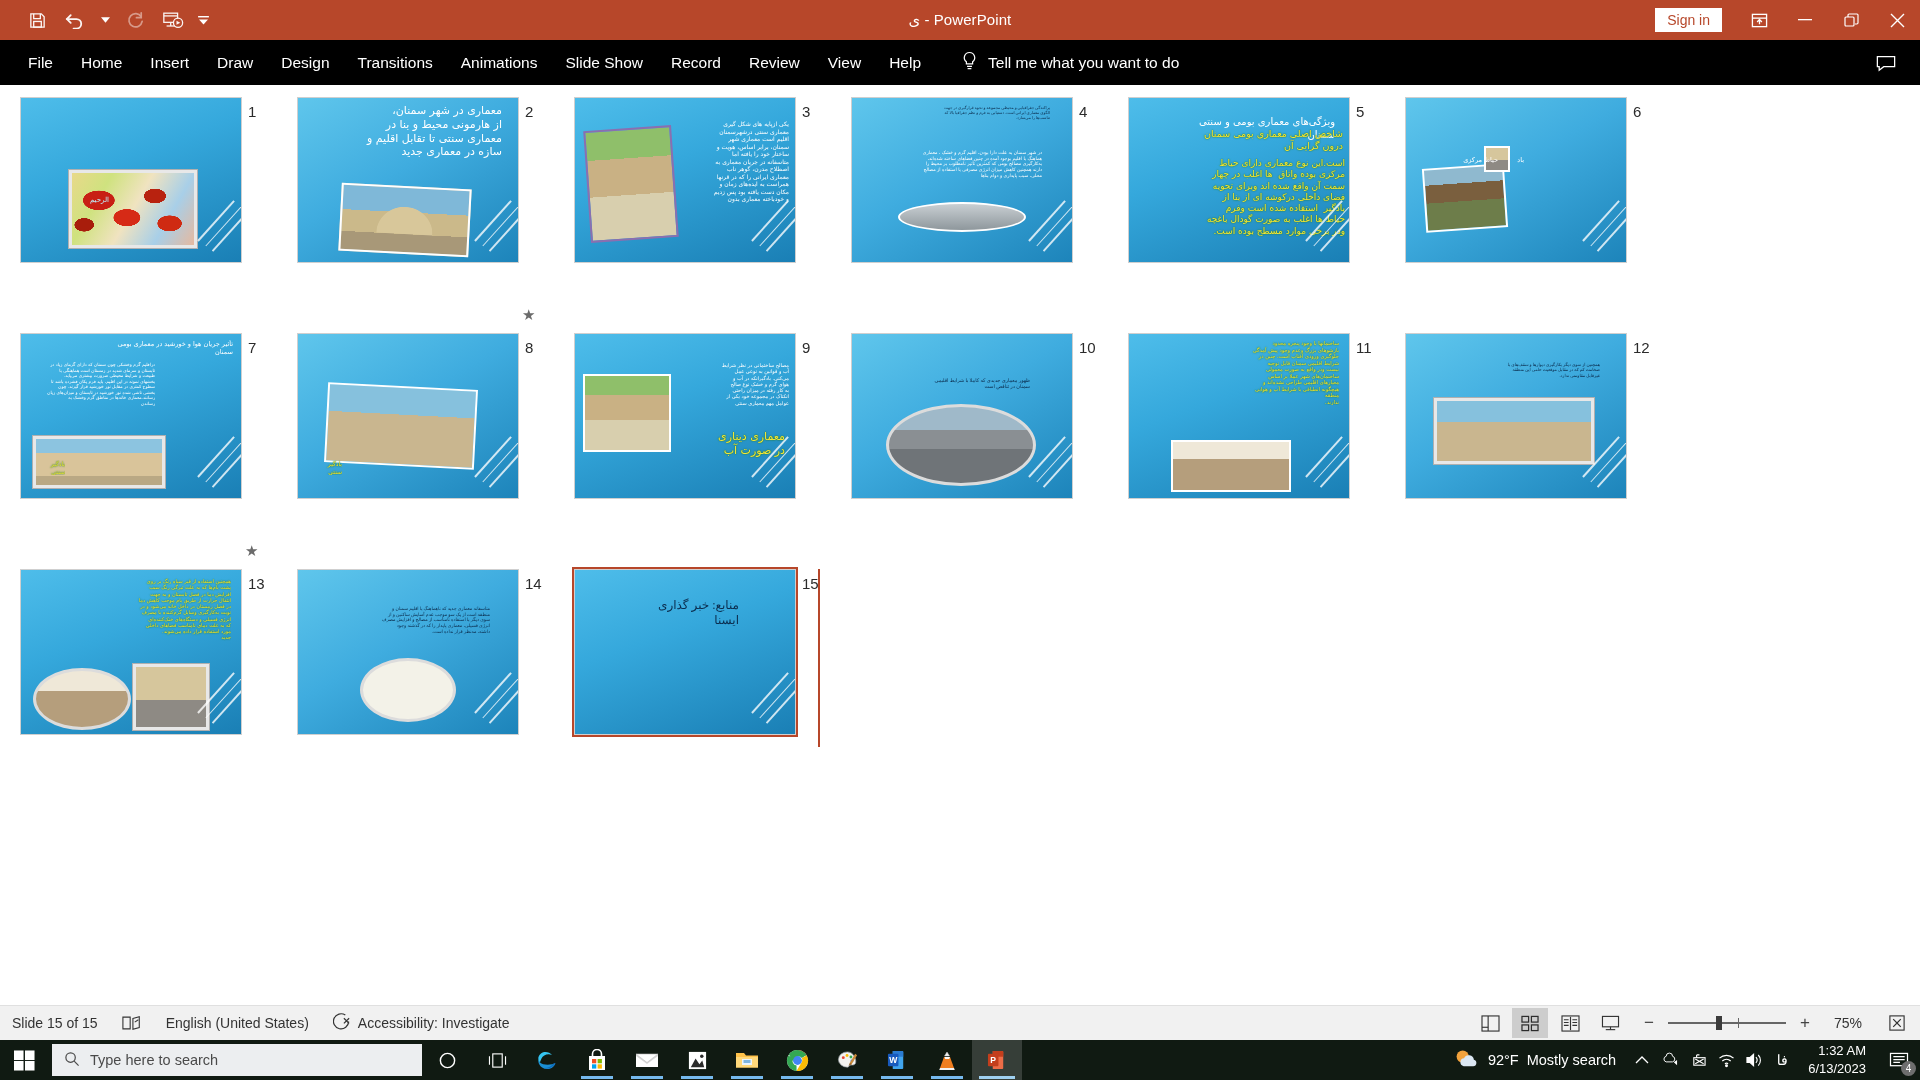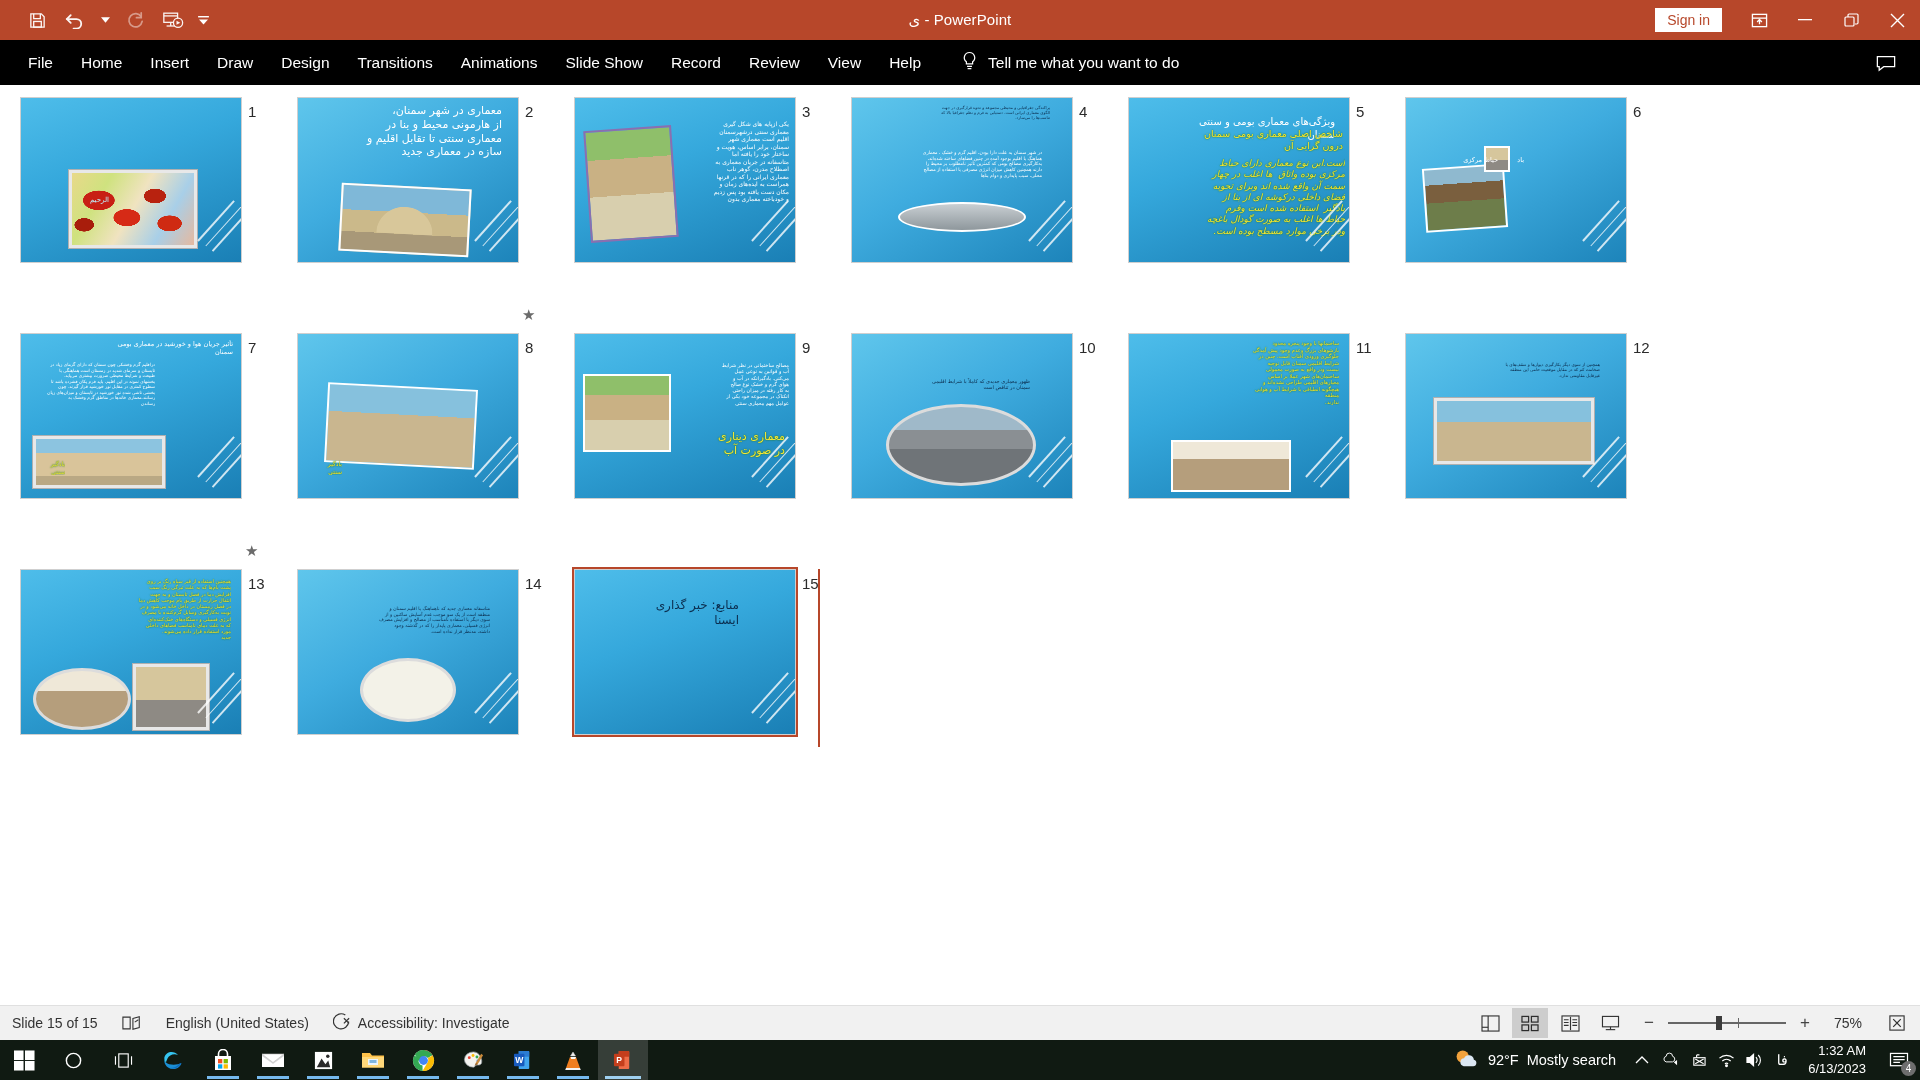--- a/index.html
+++ b/index.html
@@ -104,21 +104,21 @@
     color:#6b6b6b; font-size:15px; line-height:16px;
   }
 
   
   .s-txt{
     position:absolute; direction:rtl; text-align:right;
     font-family:"DejaVu Sans", sans-serif; line-height:1.25;
     white-space:pre-wrap; overflow:hidden;
   }
   .t-white{ color:#ffffff; }
-  .t-navy{ color:#0b2d4e; }
+  .t-navy{ color:#0b2d4e;font-family:Liberation Serif, serif; }
   .t-yellow{ color:#f4e83a; text-shadow:0 0 1px #1f6d2a, 0 0 2px #2f8a36; }
   .t-cyan{ color:#bdf0ff; }
 
   .s-img{
     position:absolute; overflow:hidden; background:#999;
     border:2px solid #fff;
   }
   .s-img.frame{ border:3px solid #e8e8e8; outline:1px solid #b0b0b0; }
   .s-img.oval{ border-radius:50%; border:3px solid #dcdcdc; }
   .s-img.tilt{ transform:rotate(-4deg); }
@@ -412,21 +412,21 @@
         </div>
         <div class="caption">4</div>
       </div>
       <div class="slide-cell">
         <div class="thumb-wrap">
           <div class="thumb">
             <div class="s-txt t-white" style="left: 16px; top: 18px; width: 190px; font-size: 10px;">ویژگی‌های معماری بومی و سنتی
 سمنان</div>
             <div class="s-txt t-yellow" style="left: 8px; top: 30px; width: 206px; font-size: 9.5px;">شاخص اصلی معماری بومی سمنان
 درون گرایی آن</div>
-            <div class="s-txt t-yellow" style="left: 6px; top: 60px; width: 210px; font-size: 9px; font-style: italic;">است.این نوع معماری دارای حیاط
+            <div class="s-txt t-yellow" style="left: 6px; top: 60px; width: 210px; font-size: 9px;">است.این نوع معماری دارای حیاط
 مرکزی بوده واتاق  ها اغلب در چهار
 سمت آن واقع شده اند وبرای تحویه
 فضای داخلی درکوشه ای از بنا از
 بادگیر  استفاده شده است وفرم
 حیاط ها اغلب به صورت گودال باغچه
 ودر برخی موارد مسطح بوده است.</div>
             <div class="streak">
               <i style="right: 10px; bottom: 6px; width: 1.6px; height: 70px; transform: rotate(42deg);"></i>
               <i style="right: 20px; bottom: 12px; width: 1.1px; height: 62px; transform: rotate(42deg);"></i>
               <i style="right: 30px; bottom: 18px; width: 2.2px; height: 54px; transform: rotate(42deg);"></i>
@@ -704,20 +704,29 @@
 
 <div id="taskbar">
   <div id="startbtn">
     <svg width="21" height="21" viewBox="0 0 22 22" fill="#fff">
       <rect x="0" y="0.5" width="10" height="10"></rect>
         <rect x="11.5" y="0.5" width="10" height="10"></rect>
       <rect x="0" y="11.5" width="10" height="10"></rect>
         <rect x="11.5" y="11.5" width="10" height="10"></rect>
     </svg>
   </div>
+  <div id="searchbox">
+    <span>
+      <svg width="16" height="16" viewBox="0 0 17 17" fill="none" stroke="#4a4a4a" stroke-width="1.3">
+        <circle cx="7" cy="7" r="5"></circle>
+          <path d="M10.8 10.8 L15.5 15.5"></path>
+      </svg>
+    </span>
+    <span>Type here to search</span>
+  </div>
 
   <div class="tb-icon">
     <svg width="19" height="19" viewBox="0 0 20 20" fill="none" stroke="#fff" stroke-width="1.5">
         <circle cx="10" cy="10" r="7.5"></circle>
       </svg>
   </div>
   <div class="tb-icon">
     <svg width="21" height="17" viewBox="0 0 22 18" fill="none" stroke="#fff" stroke-width="1.2">
       <rect x="6" y="2" width="10" height="14"></rect>
         <path d="M2.5 4.5 v9"></path>

